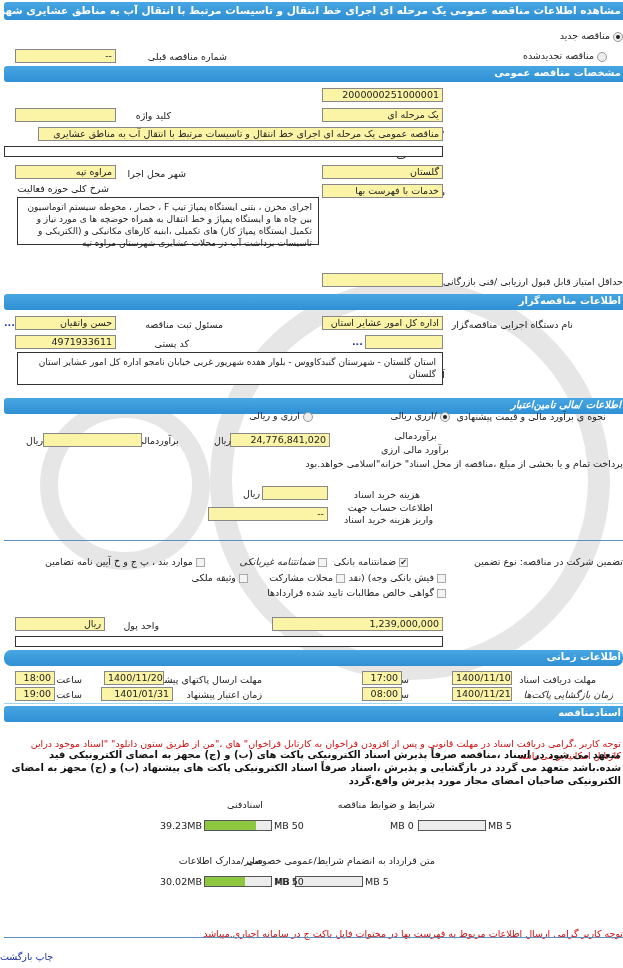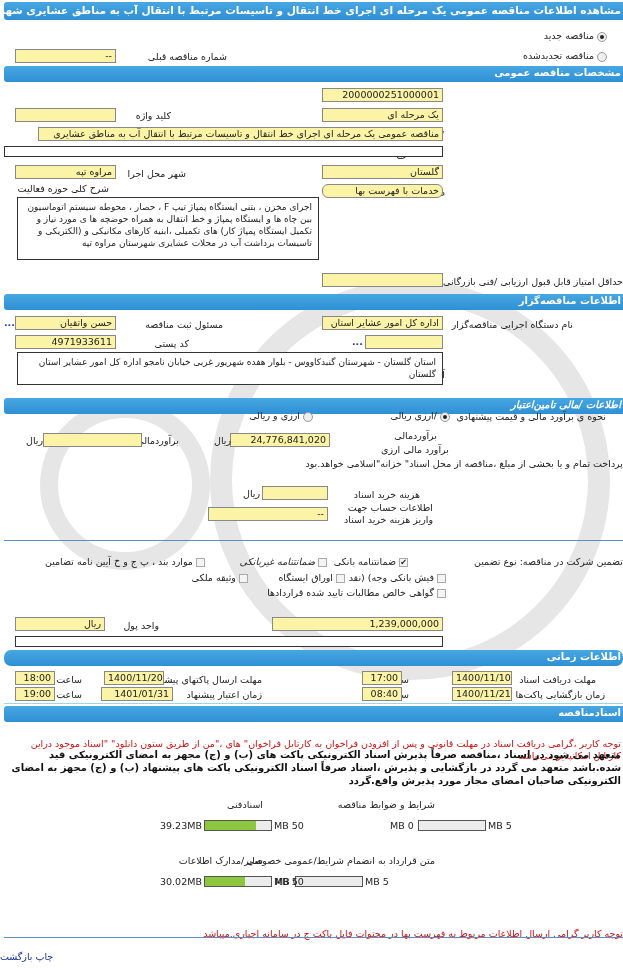--- a/index.html
+++ b/index.html
@@ -58,21 +58,21 @@
   .wm { position: absolute; border: 22px solid #e6e6e6; border-radius: 50%; pointer-events: none; }
 </style>
 </head>
 <body>
 
 <div class="wm" style="left:210px;top:280px;width:400px;height:400px;"></div>
 <div class="wm" style="left:40px;top:400px;width:170px;height:170px;border-width:18px;"></div>
 
 <div class="bar title">مشاهده اطلاعات مناقصه عمومی یک مرحله ای اجرای خط انتقال و تاسیسات مرتبط با انتقال آب به مناطق عشایری شهرستان مراوه تپه</div>
 
-<div class="abs" style="right:16px;top:30px;">
+<div class="abs" style="right:0;top:30px;">
   <span class="radio on"></span>
   <span>مناقصه جدید</span>
 </div>
 <div class="abs" style="right:16px;top:50px;">
   <span class="radio"></span>
   <span>مناقصه تجدیدشده</span>
 </div>
 <div class="abs" style="right:396px;top:51px;">شماره مناقصه قبلی</div>
 <div class="inp ltr" style="left:15px;width:101px;top:49px;">--</div>
 
@@ -91,23 +91,23 @@
 
 <div class="abs" style="right:208px;top:148px;">شرح مناقصه</div>
 <div class="inp white" style="left:4px;width:439px;top:146px;height:11px;"></div>
 
 <div class="abs" style="right:188px;top:168px;">استان محل اجرا</div>
 <div class="inp" style="left:322px;width:121px;top:165px;">گلستان</div>
 <div class="abs" style="right:437px;top:168px;">شهر محل اجرا</div>
 <div class="inp" style="left:15px;width:101px;top:165px;">مراوه تپه</div>
 
 <div class="abs" style="right:178px;top:187px;">طبقه بندی موضوعی</div>
-<div class="inp" style="left:322px;width:121px;top:184px;border-radius:6px;">خدمات با فهرست بها</div>
+<div class="inp" style="left:322px;width:121px;top:184px;">خدمات با فهرست بها</div>
 <div class="abs" style="right:514px;top:183px;">شرح کلی حوزه فعالیت</div>
-<div class="box" style="left:17px;width:302px;top:197px;height:63px;">اجرای مخزن ، بتنی ایستگاه پمپاژ تیپ F ، حصار ، محوطه سیستم اتوماسیون بین چاه ها و ایستگاه پمپاژ و خط انتقال به همراه حوضچه ها ی مورد نیاز و تکمیل ایستگاه پمپاژ کار) های تکمیلی ،ابنیه کارهای مکانیکی و (الکتریکی و تاسیسات برداشت آب در محلات عشایری شهرستان مراوه تپه</div>
+<div class="box" style="left:17px;width:302px;top:197px;height:48px;">اجرای مخزن ، بتنی ایستگاه پمپاژ تیپ F ، حصار ، محوطه سیستم اتوماسیون بین چاه ها و ایستگاه پمپاژ و خط انتقال به همراه حوضچه ها ی مورد نیاز و تکمیل ایستگاه پمپاژ کار) های تکمیلی ،ابنیه کارهای مکانیکی و (الکتریکی و تاسیسات برداشت آب در محلات عشایری شهرستان مراوه تپه</div>
 
 <div class="abs" style="right:0px;top:276px;text-align:center;">حداقل امتیاز قابل قبول ارزیابی /فنی بازرگانی</div>
 <div class="inp" style="left:322px;width:121px;top:273px;"></div>
 
 <div class="bar" style="top:294px;">اطلاعات مناقصه‌گزار</div>
 
 <div class="abs" style="right:50px;top:319px;">نام دستگاه اجرایی مناقصه‌گزار</div>
 <div class="inp" style="left:322px;width:121px;top:316px;">اداره کل امور عشایر استان</div>
 <div class="abs" style="right:400px;top:319px;">مسئول ثبت مناقصه</div>
 <div class="inp" style="left:15px;width:101px;top:316px;">حسن واتقیان</div>
@@ -166,21 +166,21 @@
 <div class="abs" style="right:418px;top:556px;">
   <span class="chk"></span>
   <span>موارد بند ، پ ج و خ آیین نامه تضامین</span>
 </div>
 <div class="abs" style="right:177px;top:572px;">
   <span class="chk"></span>
   <span>فیش بانکی وجه) (نقد</span>
 </div>
 <div class="abs" style="right:278px;top:572px;">
   <span class="chk"></span>
-  <span>اوراق ایستگاه</span>
+  <span>محلات مشارکت</span>
 </div>
 <div class="abs" style="right:375px;top:572px;">
   <span class="chk"></span>
   <span>وثیقه ملکی</span>
 </div>
 <div class="abs" style="right:177px;top:587px;">
   <span class="chk"></span>
   <span>گواهی خالص مطالبات تایید شده قراردادها</span>
 </div>
 
@@ -197,24 +197,24 @@
 <div class="abs" style="right:27px;top:674px;">مهلت دریافت اسناد</div>
 <div class="inp ltr" style="left:452px;width:60px;top:671px;">1400/11/10</div>
 <div class="abs" style="right:214px;top:674px;">ساعت</div>
 <div class="inp ltr" style="left:362px;width:40px;top:671px;">17:00</div>
 
 <div class="abs" style="right:361px;top:674px;">مهلت ارسال پاکتهای پیشنهاد</div>
 <div class="inp ltr" style="left:104px;width:60px;top:671px;">1400/11/20</div>
 <div class="abs" style="right:541px;top:674px;">ساعت</div>
 <div class="inp ltr" style="left:15px;width:40px;top:671px;">18:00</div>
 
-<div class="abs" style="right:18px;top:689px;">زمان بازگشایی پاکت‌ها</div>
+<div class="abs" style="right:10px;top:689px;font-style:italic;">زمان بازگشایی پاکت‌ها</div>
 <div class="inp ltr" style="left:452px;width:60px;top:687px;">1400/11/21</div>
 <div class="abs" style="right:214px;top:689px;">ساعت</div>
-<div class="inp ltr" style="left:362px;width:40px;top:687px;">08:40</div>
+<div class="inp ltr" style="left:362px;width:40px;top:687px;">08:00</div>
 
 <div class="abs" style="right:361px;top:689px;">زمان اعتبار پیشنهاد</div>
 <div class="inp ltr" style="left:101px;width:72px;top:687px;">1401/01/31</div>
 <div class="abs" style="right:541px;top:689px;">ساعت</div>
 <div class="inp ltr" style="left:15px;width:40px;top:687px;">19:00</div>
 
 <div class="sep" style="top:703px;background:#9fd3f0;"></div>
 
 <div class="bar" style="top:706px;">اسنادمناقصه</div>
 

